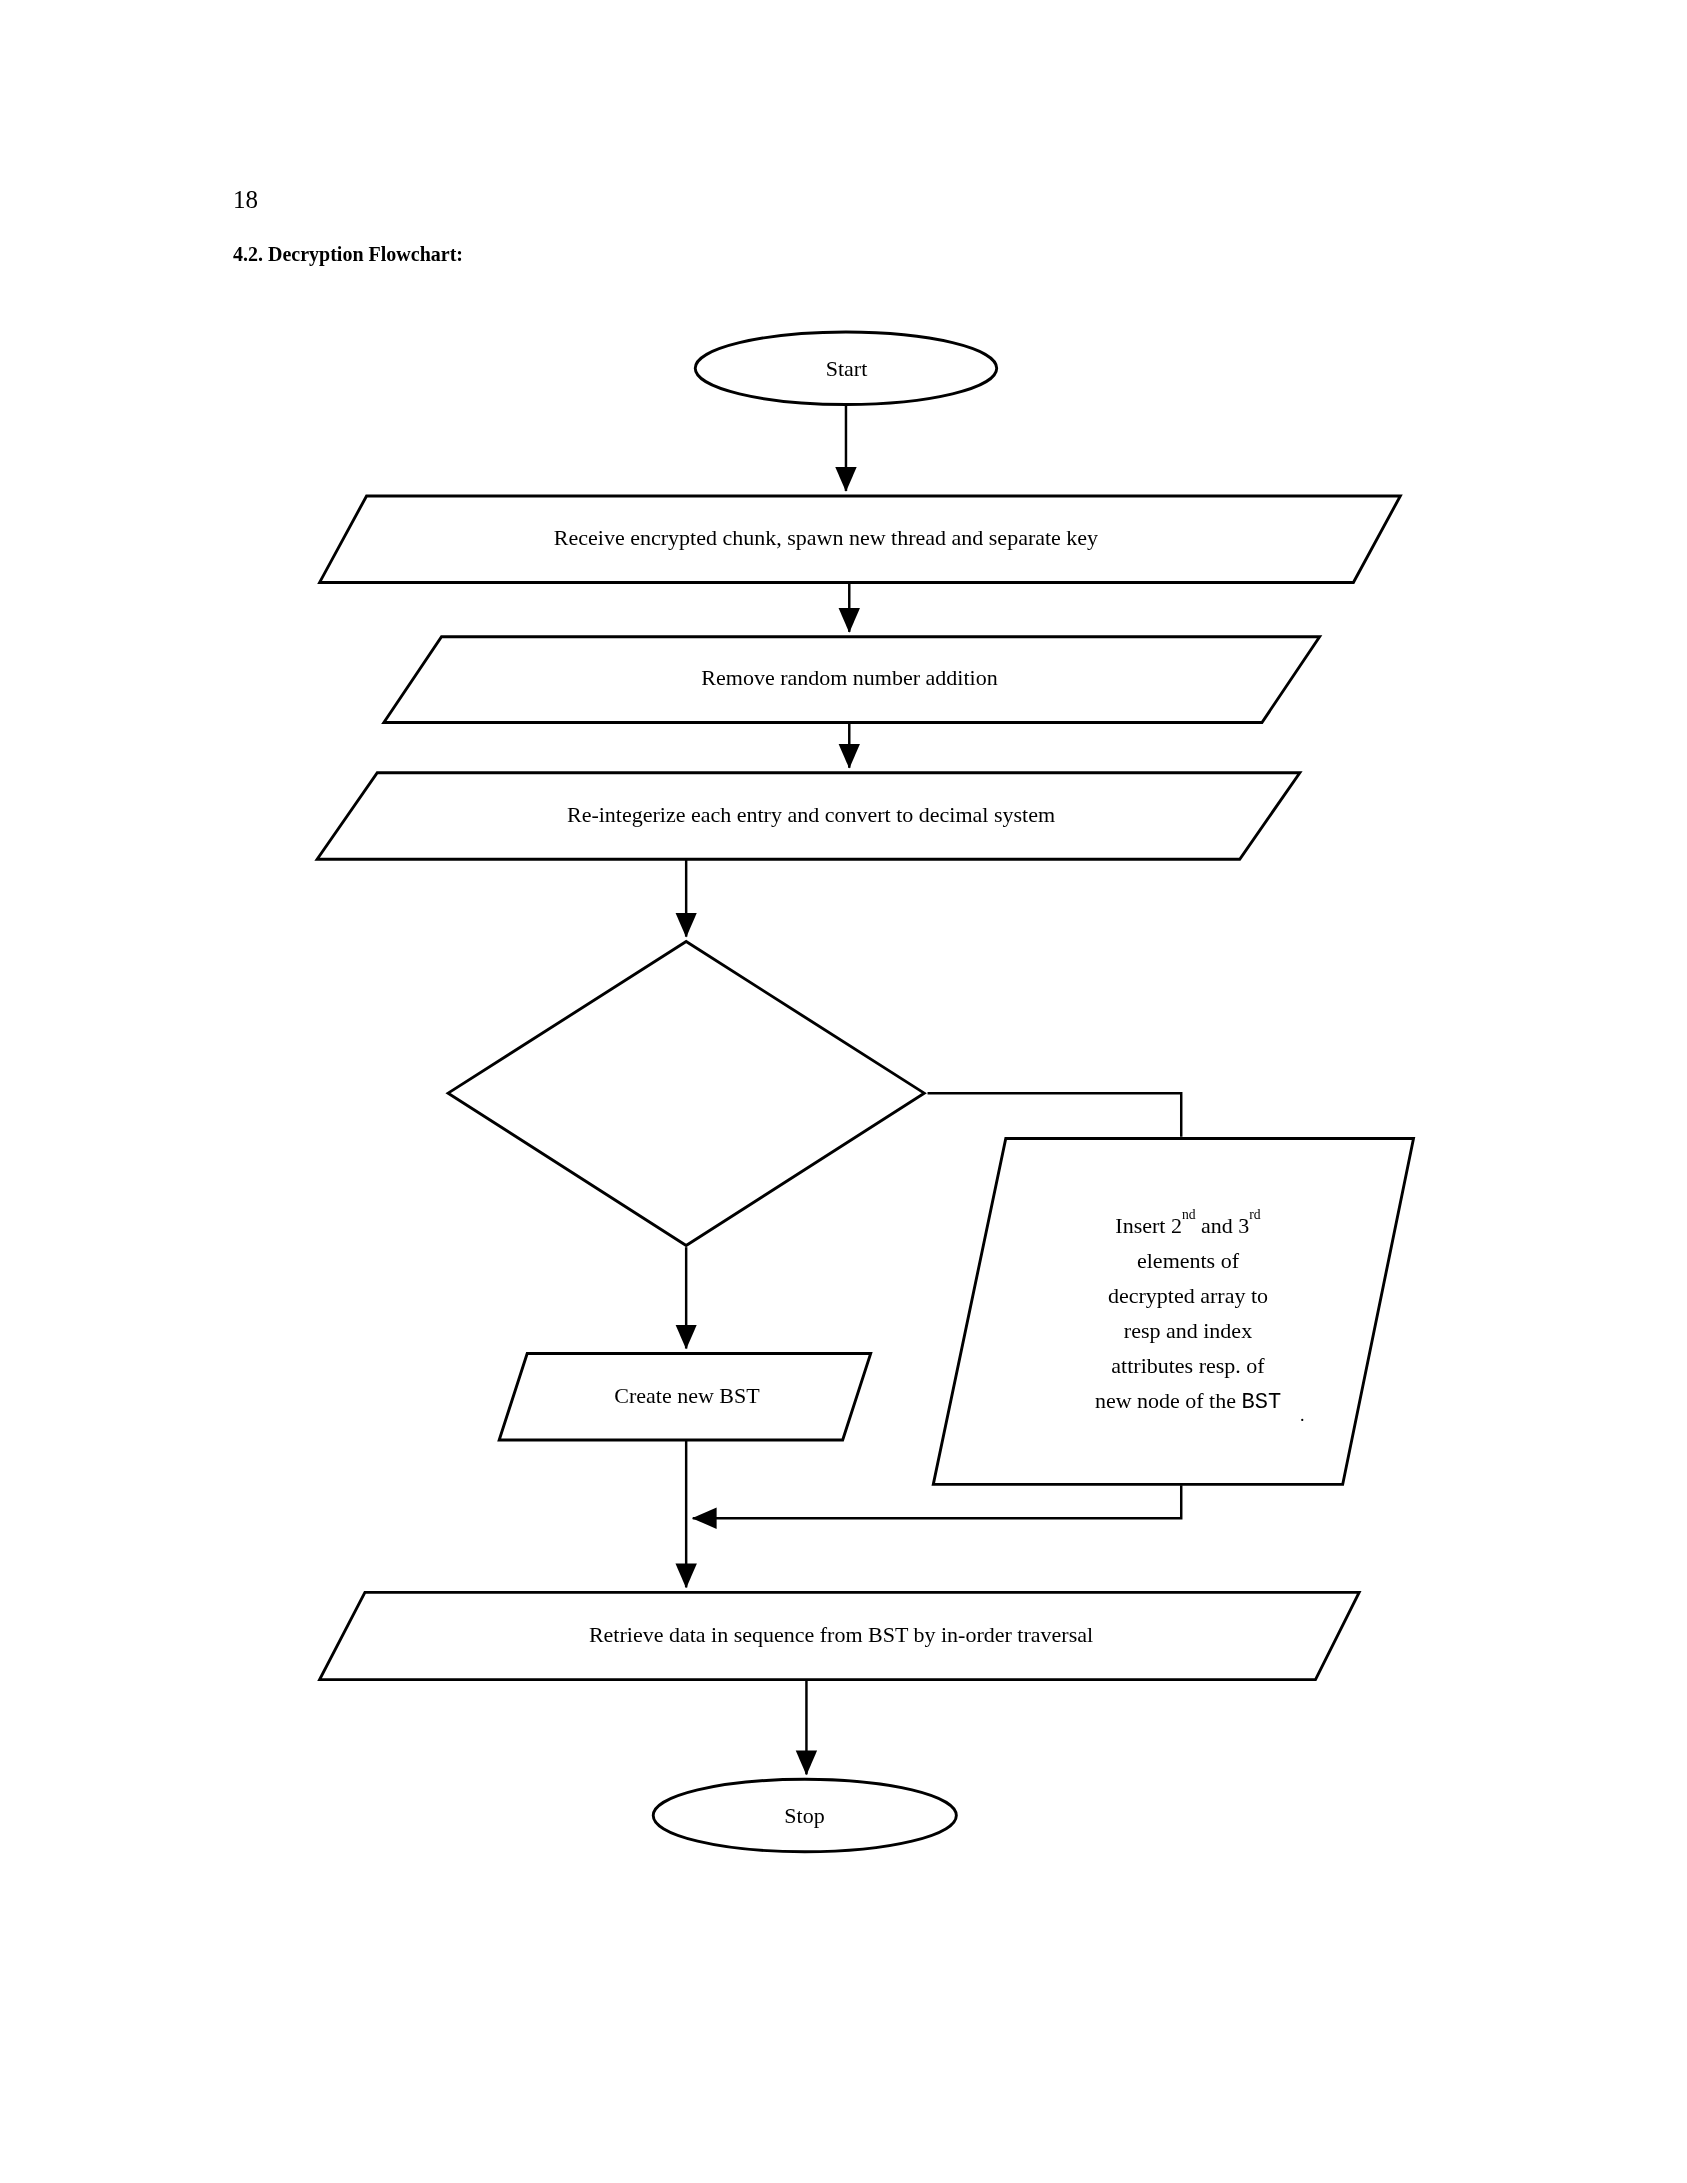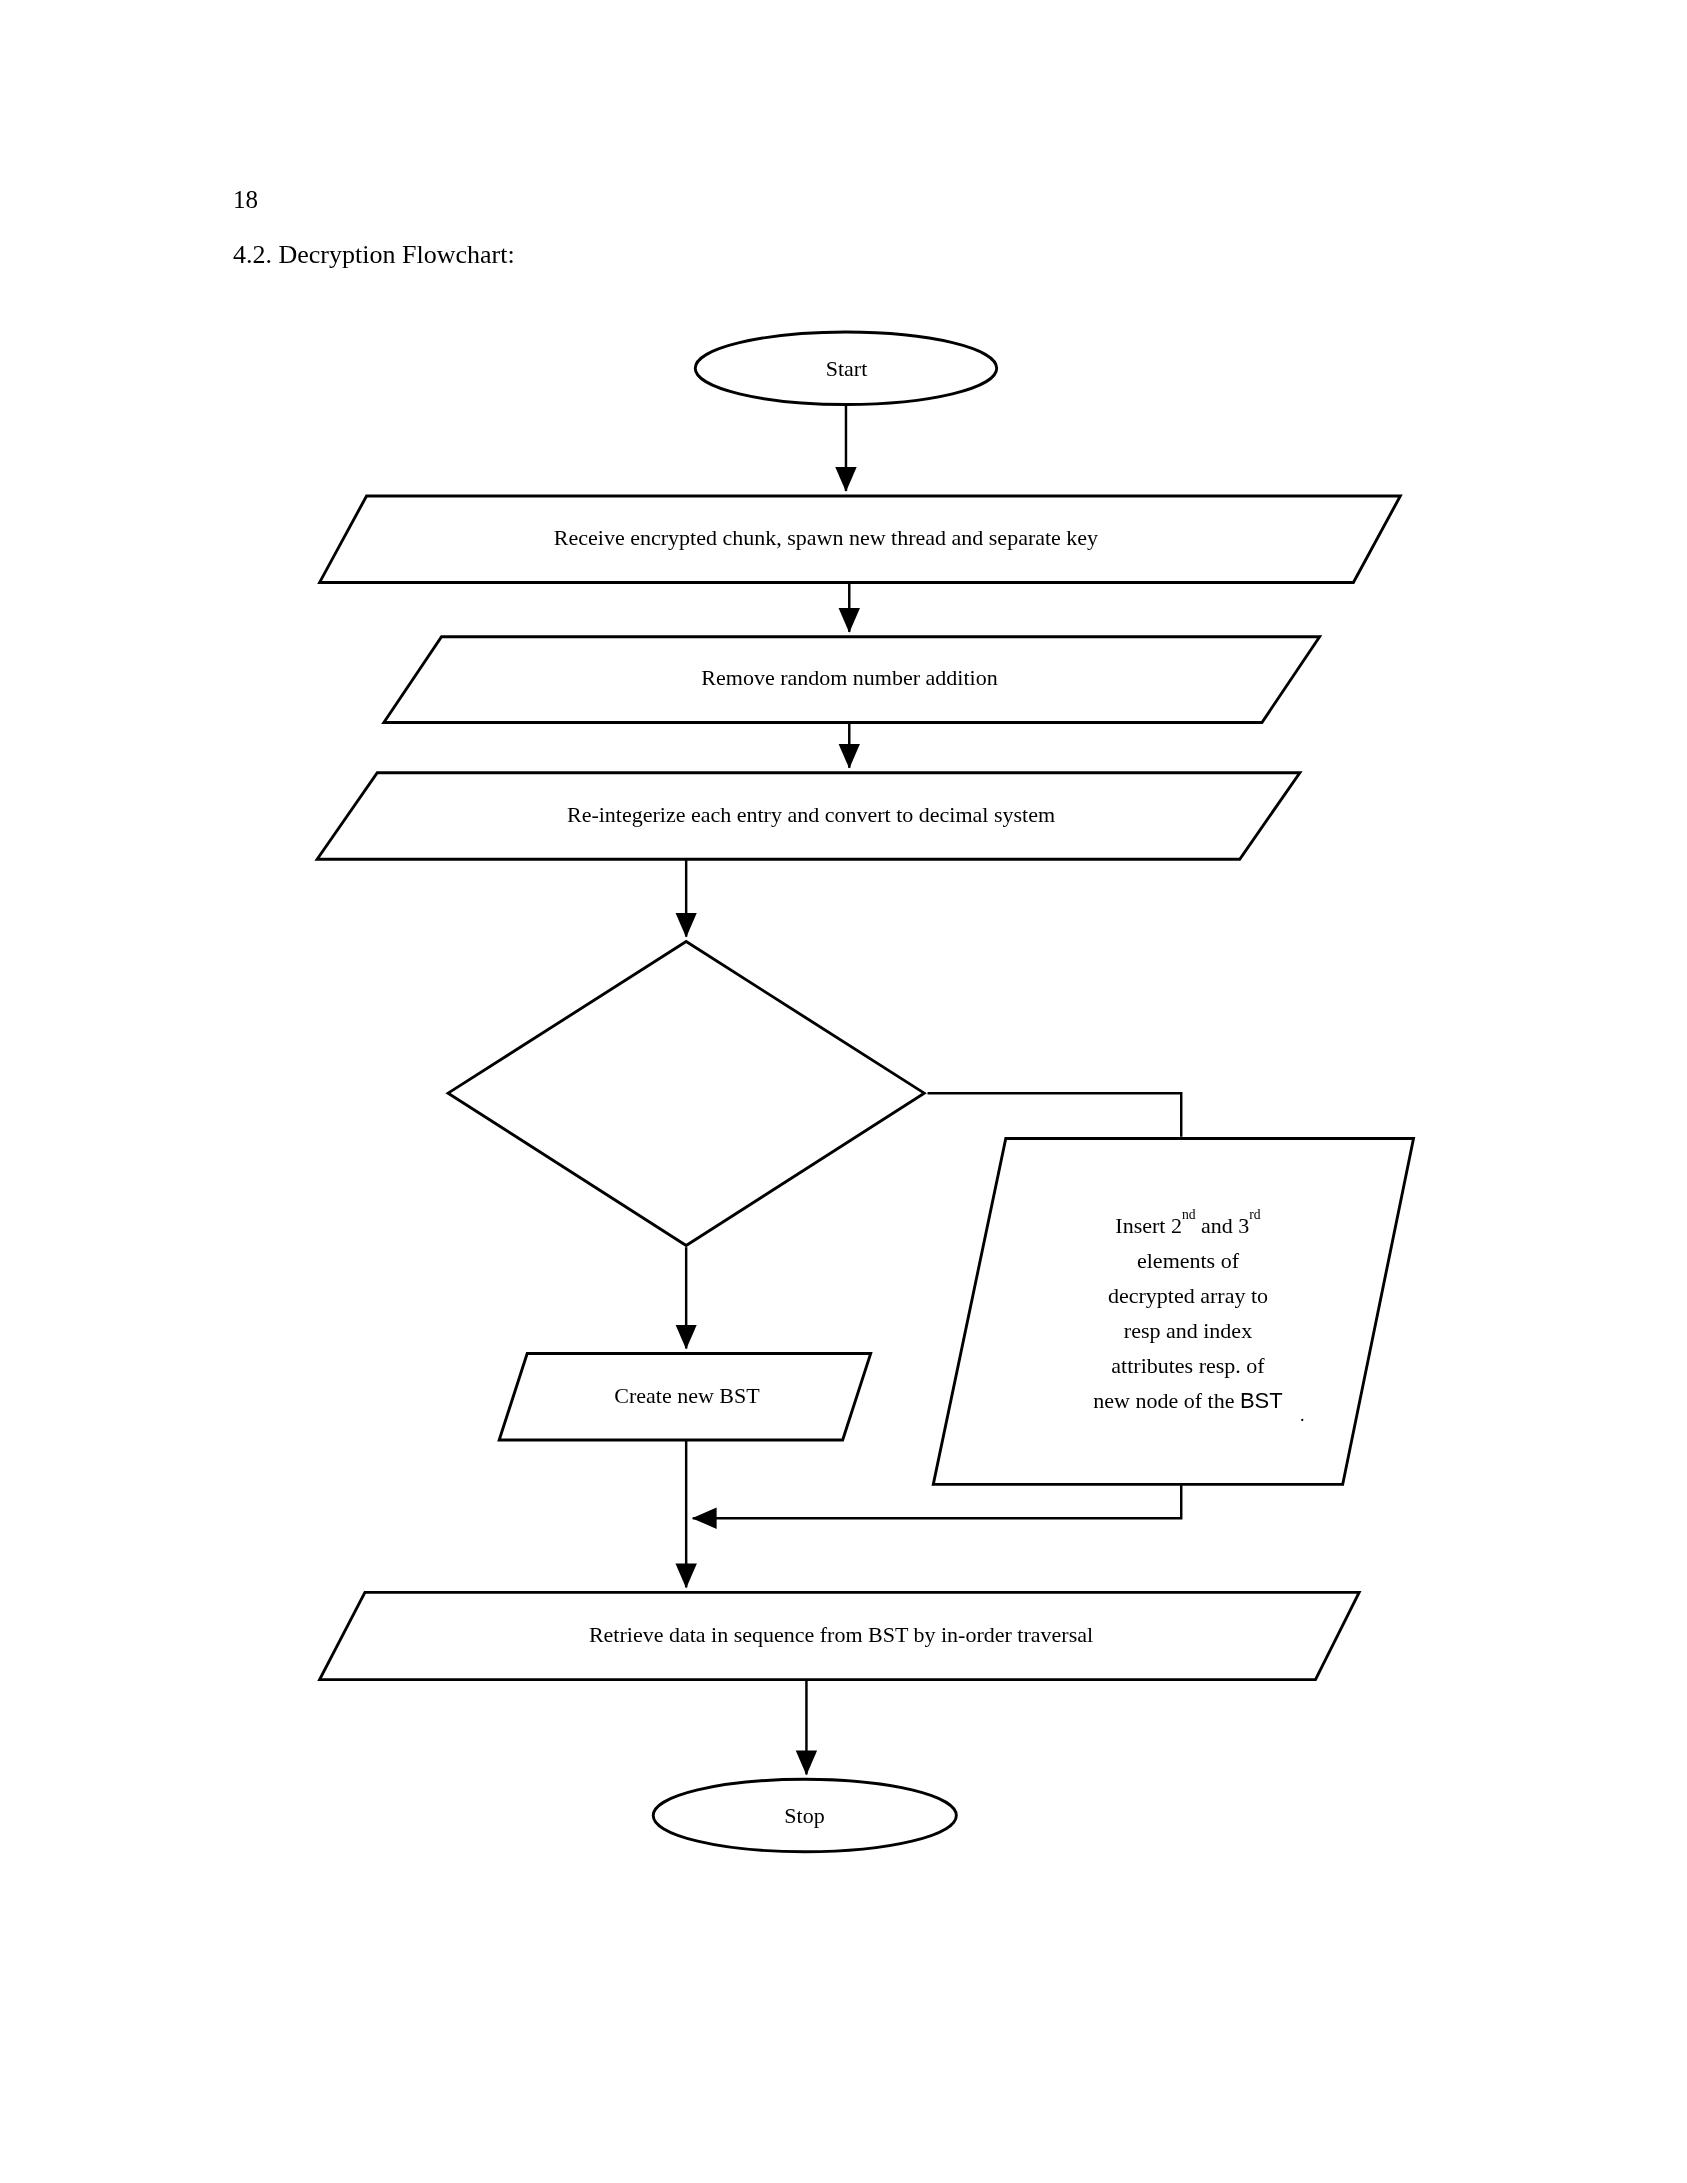--- a/index.html
+++ b/index.html
@@ -16,23 +16,23 @@
   .txt {
     position: absolute;
     font-size: 22px;
     line-height: 33px;
     text-align: center;
     white-space: nowrap;
   }
   .txt.multi { white-space: normal; line-height: 35px; }
   .hdr-num  { position: absolute; font-size: 25px; line-height: 30px; }
   .hdr-title{ position: absolute; font-size: 25px; line-height: 30px; text-align: center; }
-  .section-heading { position: absolute; font-size: 26px; line-height: 33px; font-weight: normal; }
+  .section-heading { position: absolute; font-size: 20px; line-height: 33px; font-weight: bold; }
   sup { font-size: 0.62em; line-height: 0; position: relative; top: -0.45em; }
-  .sans { font-family: Liberation Sans, sans-serif; }
+  .sans { font-family: Liberation Mono, monospace; }
   .stray-dot { position: absolute; font-size: 18px; line-height: 18px; }
 </style>
 </head>
 <body>
 
 <div class="page">
 
   <div class="hdr-num" style="left:233px; top:185px;">18</div>
   <div class="section-heading" style="left:233px; top:238px;">4.2. Decryption Flowchart:</div>
 

